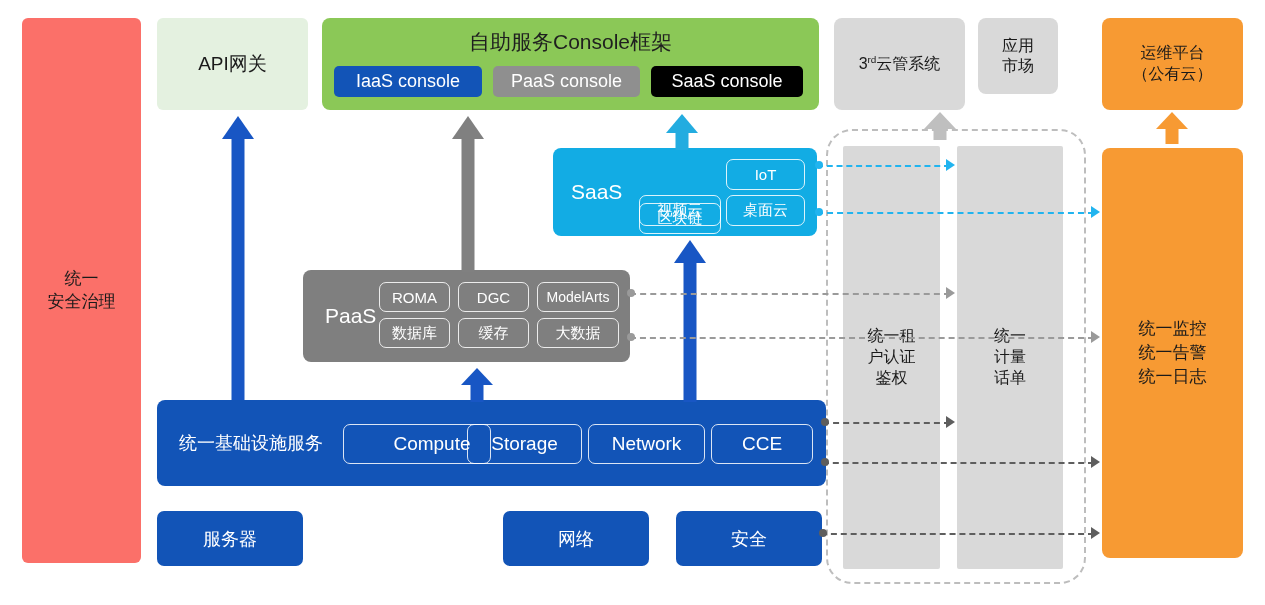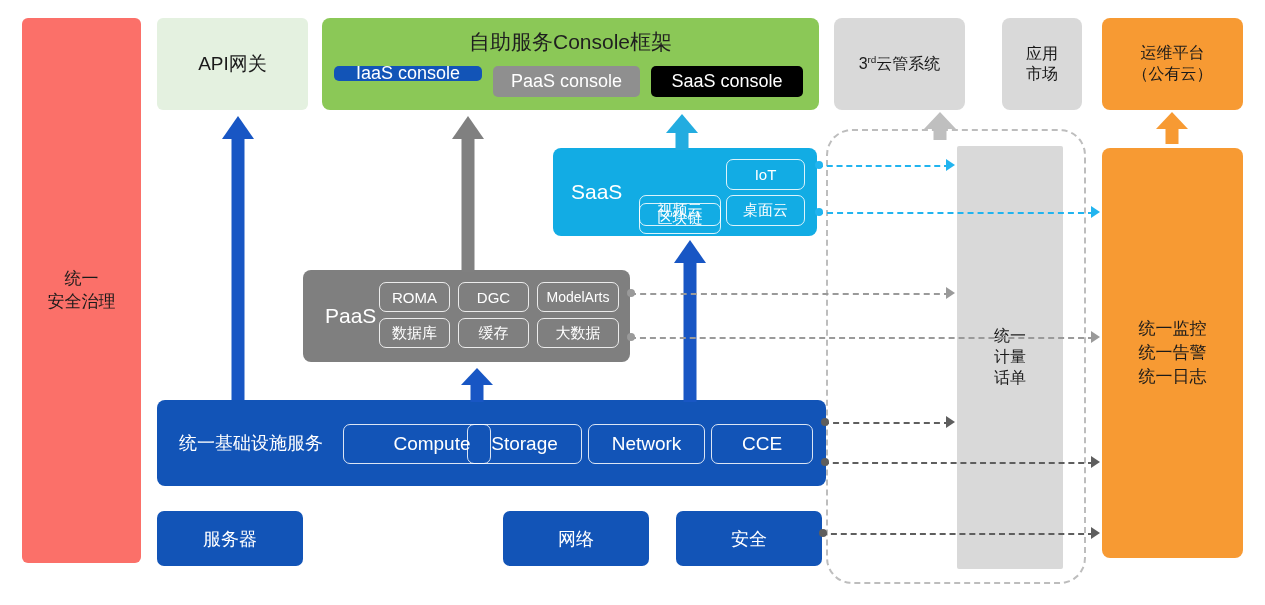--- a/index.html
+++ b/index.html
@@ -57,36 +57,36 @@
     <div>统一</div>
     <div>安全治理</div>
   </div>
 
   <div class="abs panel-apigw ctr" style="left:157px;top:18px;width:151px;height:92px;">
     <span>API网关</span>
   </div>
 
   <div class="abs panel-green" style="left:322px;top:18px;width:497px;height:92px;">
     <div class="console-title">自助服务Console框架</div>
-    <div class="chip chip-iaas" style="left:12px;top:48px;width:148px;height:15px;">
+    <div class="chip chip-iaas" style="left:12px;top:48px;width:148px;height:31px;">
       <span>IaaS console</span>
     </div>
     <div class="chip chip-paas" style="left:171px;top:48px;width:147px;height:31px;">
       <span>PaaS console</span>
     </div>
     <div class="chip chip-saas" style="left:329px;top:48px;width:152px;height:31px;">
       <span>SaaS console</span>
     </div>
   </div>
 
   <div class="abs panel-grey-top ctr" style="left:834px;top:18px;width:131px;height:92px;">
     <span><span>3</span><sup>rd</sup><span>云管系统</span></span>
   </div>
 
-  <div class="abs panel-grey-top ctr" style="left:1002px;top:18px;width:80px;height:92px;flex-direction:column;">
+  <div class="abs panel-grey-top ctr" style="left:978px;top:18px;width:80px;height:76px;flex-direction:column;">
     <div>应用</div>
     <div>市场</div>
   </div>
 
   <div class="abs panel-orange-top ctr" style="left:1102px;top:18px;width:141px;height:92px;flex-direction:column;">
     <div>运维平台</div>
     <div>（公有云）</div>
   </div>
 
   <div class="abs saas-box" style="left:553px;top:148px;width:264px;height:88px;">
@@ -148,20 +148,25 @@
     </div>
   <div class="abs hw-box ctr" style="left:503px;top:511px;width:146px;height:55px;">
     <span>网络</span>
     </div>
   <div class="abs hw-box ctr" style="left:676px;top:511px;width:146px;height:55px;">
     <span>安全</span>
     </div>
 
   <div class="abs dash-container" style="left:826px;top:129px;width:260px;height:455px;"></div>
 
+  <div class="abs grey-col ctr" style="left:843px;top:146px;width:97px;height:423px;flex-direction:column;">
+    <div>统一租</div>
+    <div>户认证</div>
+    <div>鉴权</div>
+  </div>
   <div class="abs grey-col ctr" style="left:957px;top:146px;width:106px;height:423px;flex-direction:column;">
     <div>统一</div>
     <div>计量</div>
     <div>话单</div>
   </div>
 
   <div class="abs panel-orange ctr" style="left:1102px;top:148px;width:141px;height:410px;flex-direction:column;">
     <div>统一监控</div>
     <div>统一告警</div>
     <div>统一日志</div>

